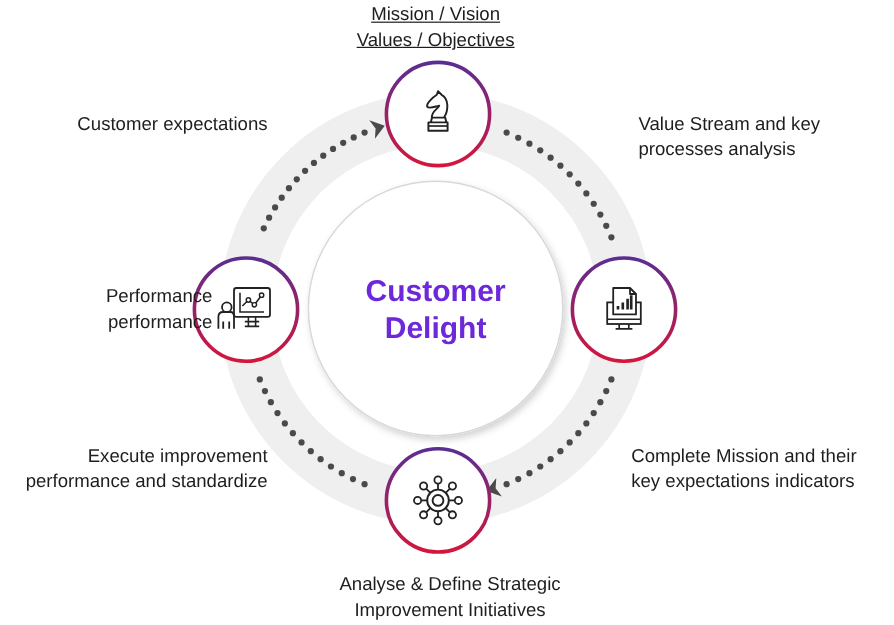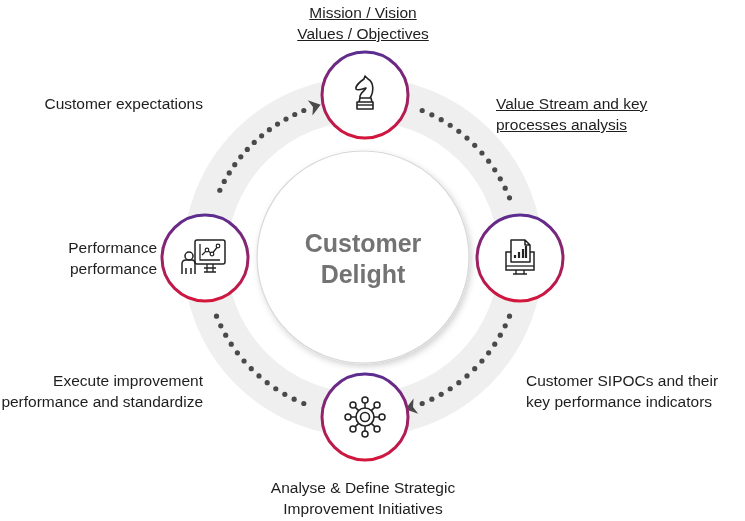--- a/index.html
+++ b/index.html
@@ -1,22 +1,22 @@
 <!DOCTYPE html>
 <html><head>
 <meta charset="utf-8">
 <style>
   html,body{margin:0;padding:0;background:#fff;}
   body{width:745px;height:521px;position:relative;overflow:hidden;font-family:"Liberation Sans",sans-serif;color:#222;}
   svg#diagram{position:absolute;left:0;top:0;}
   .lbl{position:absolute;font-size:15.5px;line-height:21px;color:#1e1e1e;white-space:nowrap;}
   .c{text-align:center;}
-  .r{text-align:right;}
+  .r{text-align:right;margin-left:20px;}
   .l{text-align:left;}
-  .center-title{position:absolute;left:263px;top:228px;width:200px;text-align:center;font-weight:bold;font-size:25px;line-height:31px;color:#737373;}
+  .center-title{position:absolute;left:263px;top:228px;width:200px;text-align:center;font-weight:bold;font-size:25px;line-height:31px;color:#6d28d9;}
 </style>
 </head>
 <body>
 
 <svg id="diagram" width="745" height="521" viewBox="0 0 745 521">
   <defs>
     <linearGradient id="ringGrad" x1="0" y1="0" x2="0" y2="1">
       <stop offset="0" stop-color="#5b2d91"></stop>
       <stop offset="1" stop-color="#d4163c"></stop>
     </linearGradient>
@@ -148,36 +148,36 @@
 
 <div class="center-title">
   <div>Customer</div>
   <div>Delight</div>
 </div>
 
 <div class="lbl c" style="left:263px;top:2px;width:200px;text-decoration:underline;">
   <div>Mission / Vision</div>
   <div>Values / Objectives</div>
 </div>
-<div class="lbl l" style="left:496px;top:93px;text-decoration:underline;">
+<div class="lbl l" style="left:532px;top:93px;">
   <div>Value Stream and key</div>
   <div>processes analysis</div>
 </div>
-<div class="lbl c" style="left:233px;top:477px;width:260px;">
+<div class="lbl c" style="left:245px;top:477px;width:260px;">
   <div>Analyse &amp; Define Strategic</div>
   <div>Improvement Initiatives</div>
 </div>
 <div class="lbl r" style="left:16px;top:237px;width:141px;">
   <div>Performance</div>
   <div>performance</div>
 </div>
 
 <div class="lbl r" style="left:0px;top:93px;width:203px;">
   <div>Customer expectations</div>
 </div>
 <div class="lbl l" style="left:526px;top:370px;">
-  <div>Customer SIPOCs and their</div>
-  <div>key performance indicators</div>
+  <div>Complete Mission and their</div>
+  <div>key expectations indicators</div>
 </div>
 <div class="lbl r" style="left:0px;top:370px;width:203px;">
   <div>Execute improvement</div>
   <div>performance and standardize</div>
 </div>
 
 </body></html>

